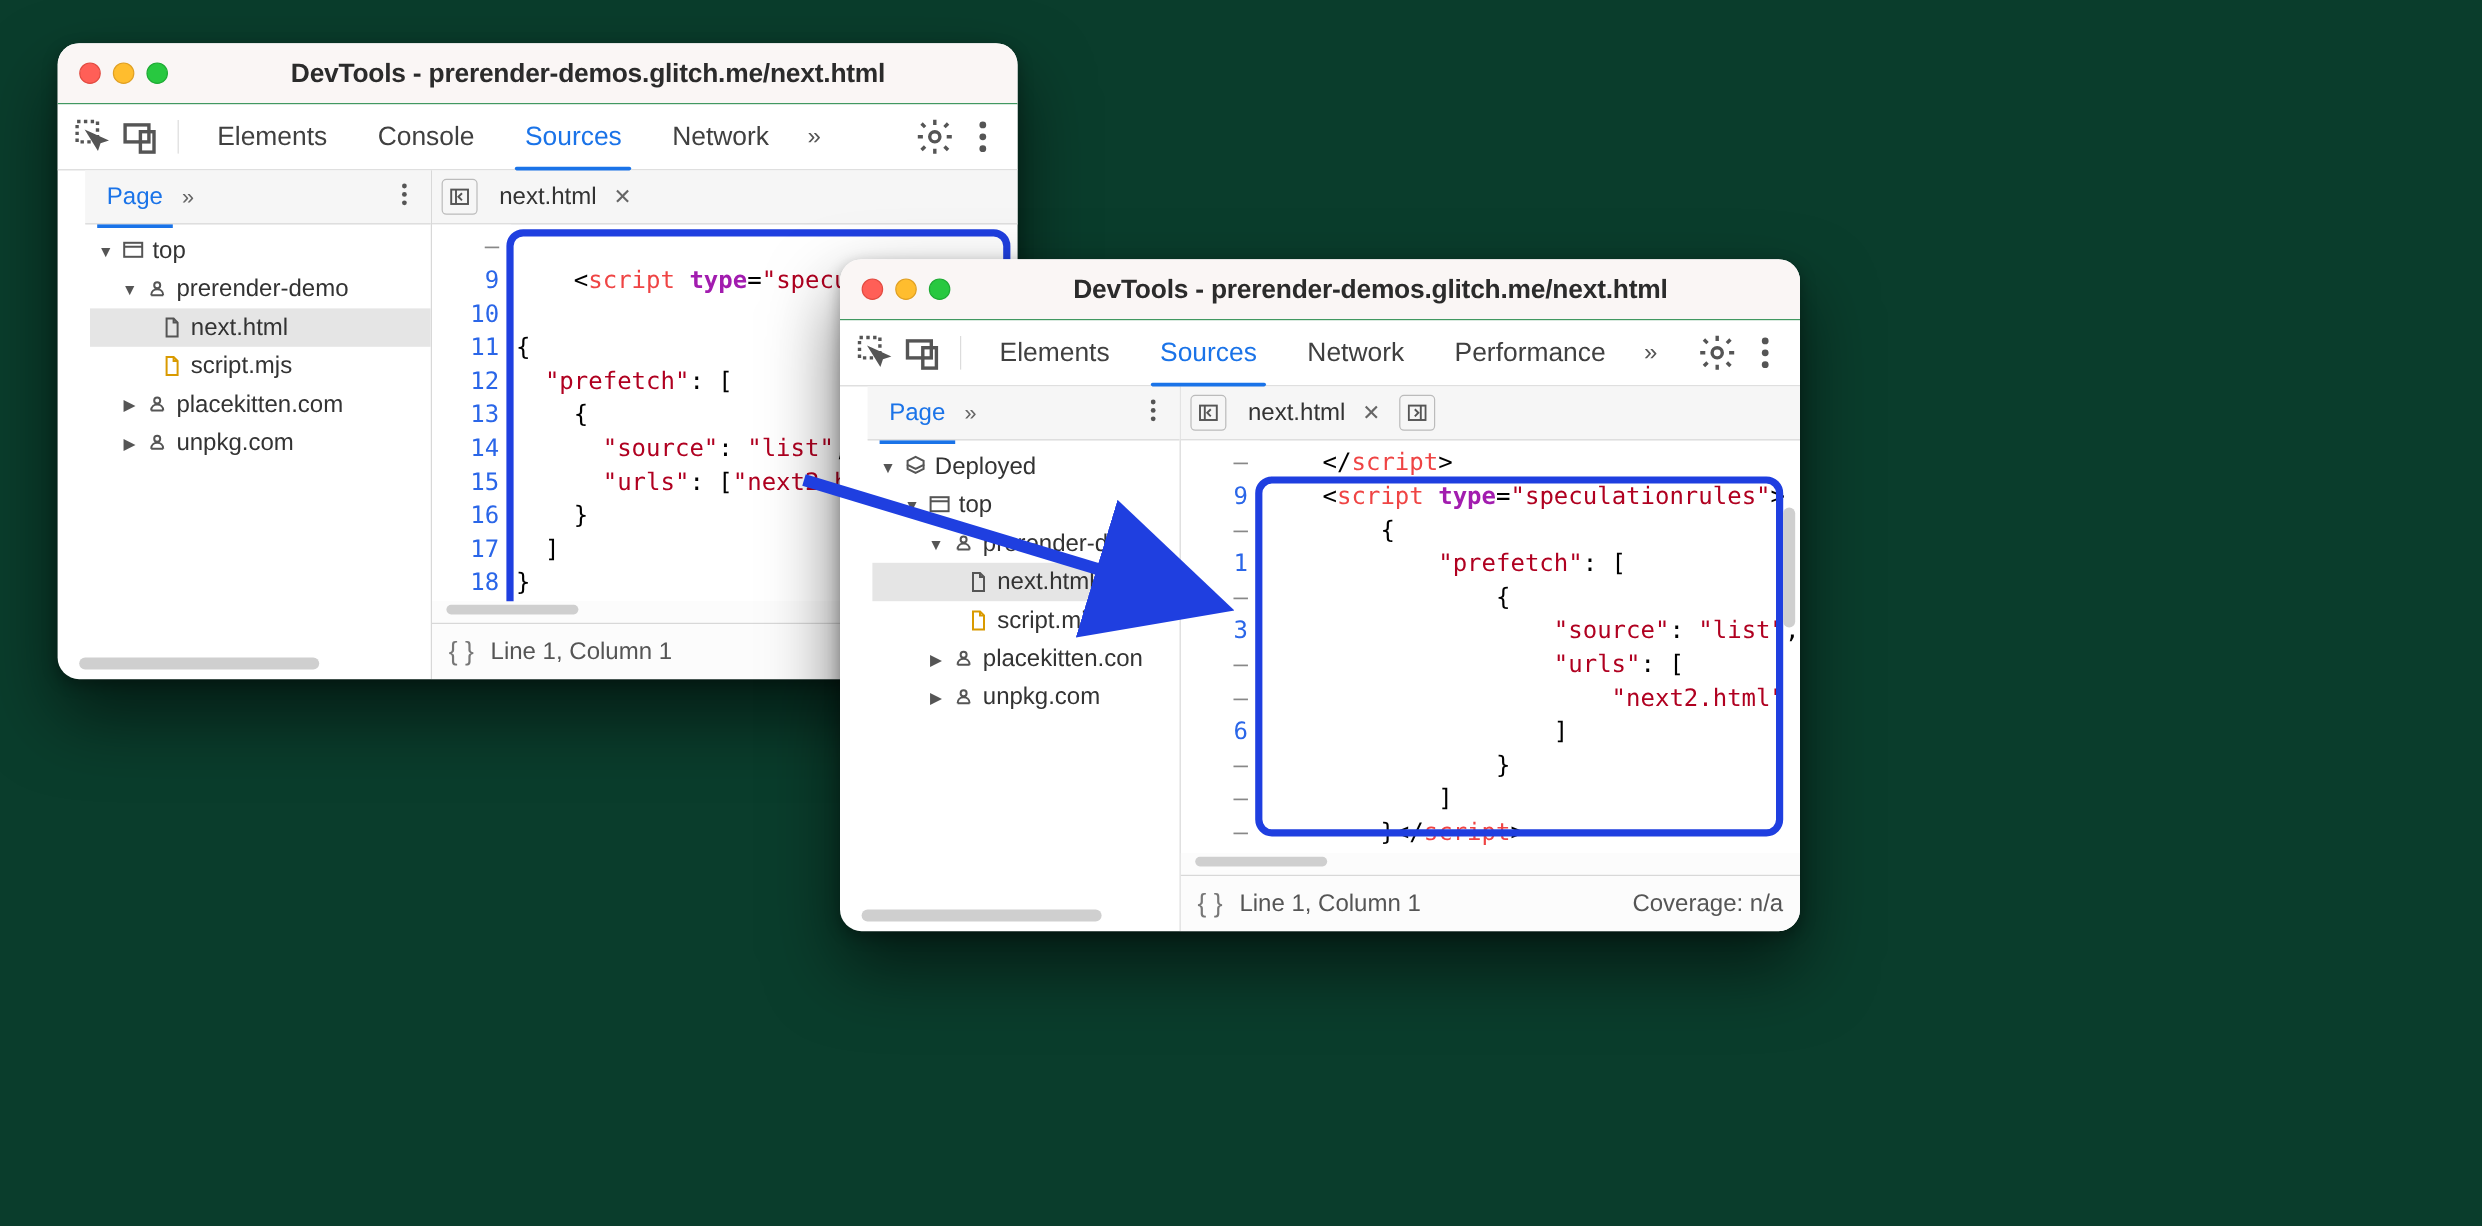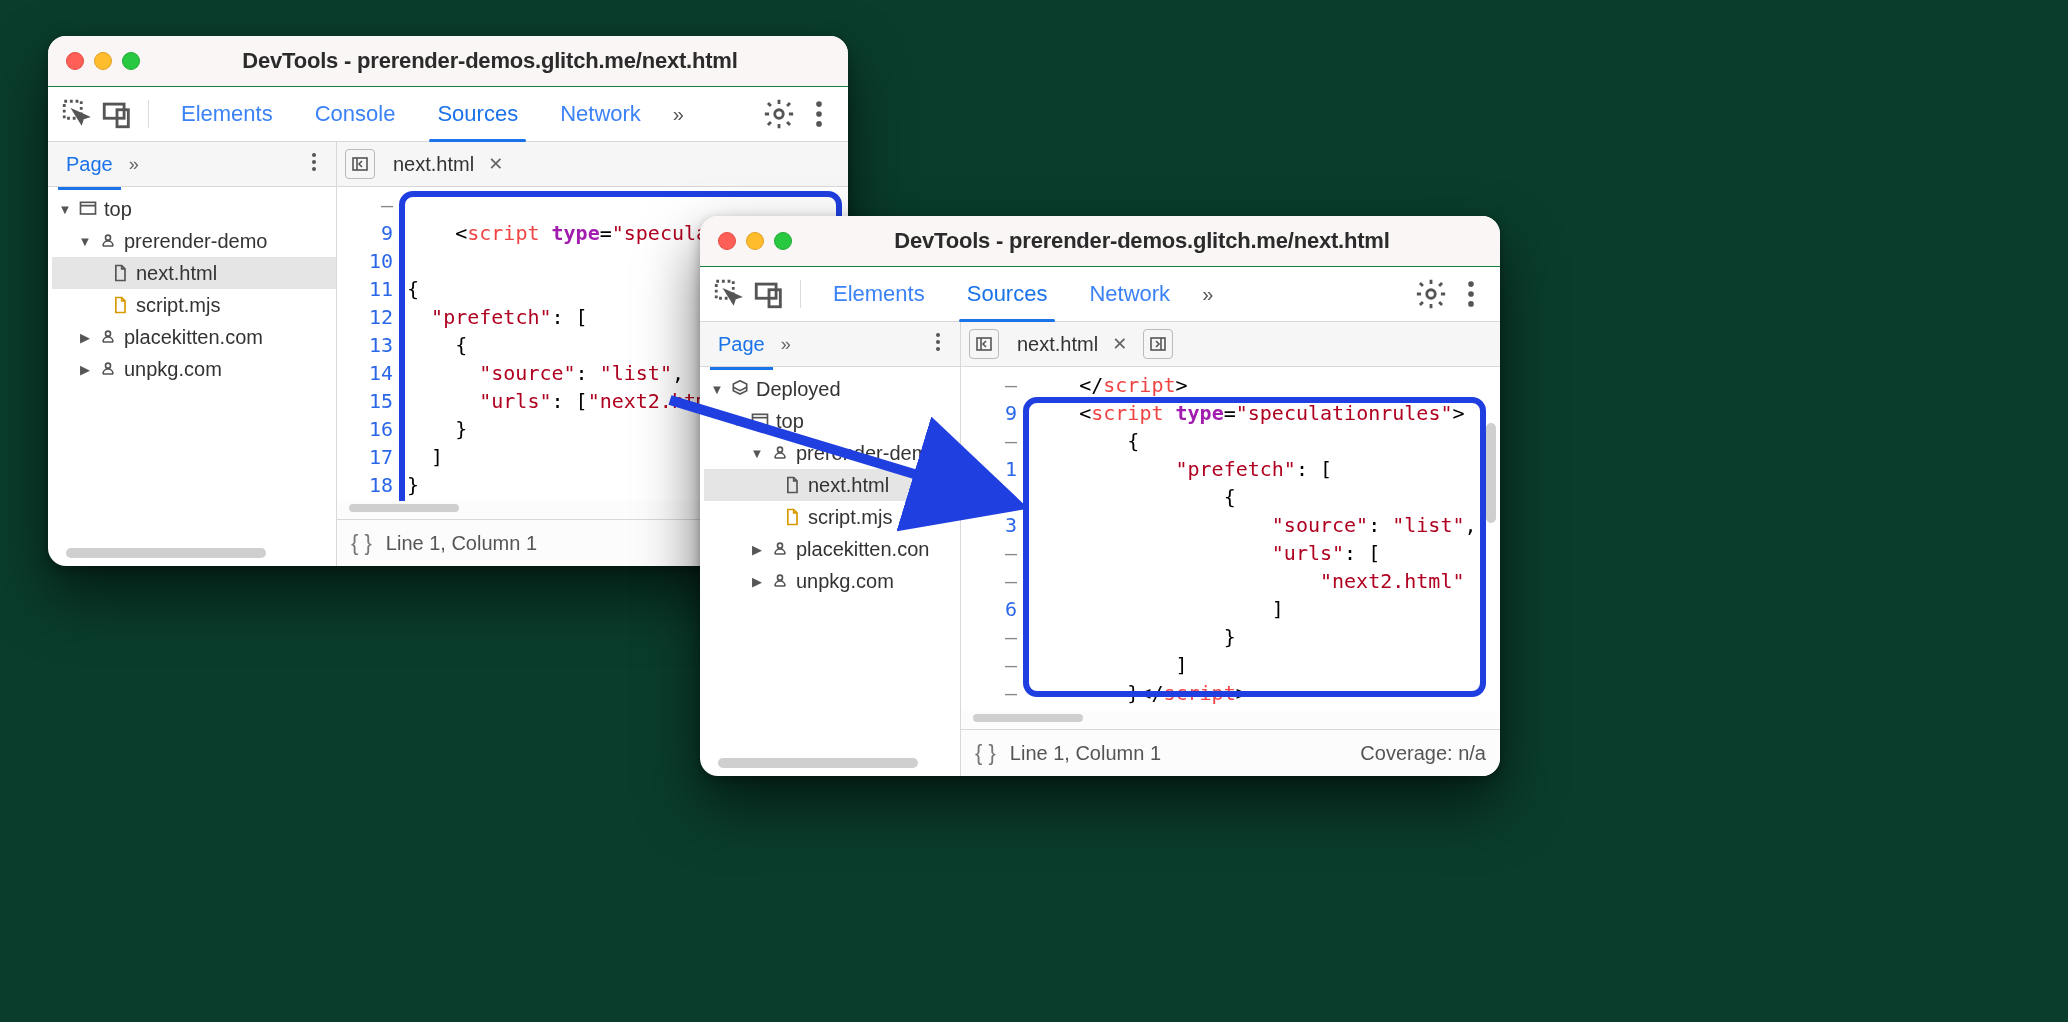--- a/index.html
+++ b/index.html
@@ -40,26 +40,26 @@
     height: 54px;
     background:#fff;
     border-bottom:1px solid #d8d8d8;
     display:flex;
     align-items:center;
     padding: 0 12px;
     gap: 6px;
   }
   .tabbar .ticon { width:34px; height:34px; display:flex; align-items:center; justify-content:center; color:#555; }
   .tabbar .sep { width:1px; height:28px; background:#dcdcdc; margin:0 8px;}
-  .tab { font-size:22px; color:#3b82f6; padding:0 18px; height:100%; display:flex; align-items:center; position:relative;}
+  .tab { font-size:22px; color:#404040; padding:0 18px; height:100%; display:flex; align-items:center; position:relative;}
   .tab.active { color:#1a73e8; }
   .tab.active::after { content:""; position:absolute; left:10px; right:10px; bottom:-1px; height:3px; background:#1a73e8; border-radius:2px;}
   .tabbar .chev { font-size:20px; color:#555; padding:0 8px;}
   .tabbar .spacer { flex:1;}
-  .main { display:flex; flex:1; min-height:0;}
+  .main { display:flex; flex:1; min-height:0;padding-left:23px;}
   .sidepane {
     width:288px;
     border-right:1px solid #d8d8d8;
     display:flex;
     flex-direction:column;
   }
   .sidehead {
     height:44px;
     border-bottom:1px solid #d8d8d8;
     display:flex;
@@ -336,20 +336,21 @@
     <div class="ticon">
       <svg class="icon" viewBox="0 0 24 24" fill="none" stroke="#555" stroke-width="2">
           <rect x="3" y="5" width="14" height="10"></rect>
           <rect x="12" y="9" width="8" height="12"></rect>
         </svg>
     </div>
     <div class="sep"></div>
     <div class="tab">Elements</div>
     <div class="tab active">Sources</div>
     <div class="tab">Network</div>
+    <div class="tab">Performance</div>
     <div class="chev">»</div>
     <div class="spacer"></div>
     <div class="ticon">
       <svg class="icon" viewBox="0 0 24 24" fill="none" stroke="#555" stroke-width="2">
           <circle cx="12" cy="12" r="3"></circle>
           <path d="M12 2v3M12 19v3M4.2 4.2l2.1 2.1M17.7 17.7l2.1 2.1M2 12h3M19 12h3M4.2 19.8l2.1-2.1M17.7 6.3l2.1-2.1"></path>
         </svg>
     </div>
     <div class="ticon">
       <svg class="icon" viewBox="0 0 24 24" fill="#555">

